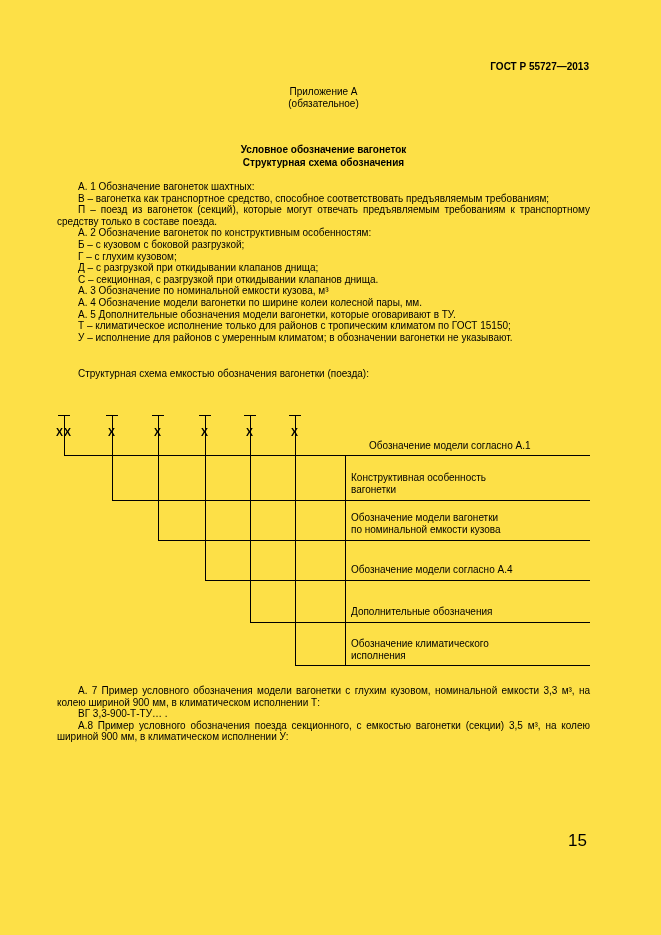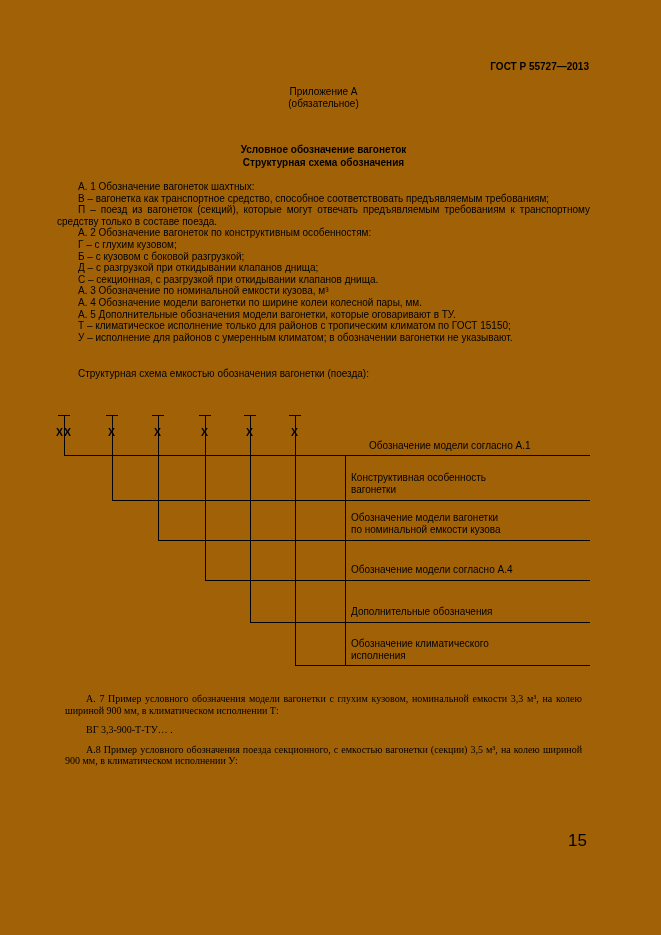--- a/index.html
+++ b/index.html
@@ -1,21 +1,21 @@
 <!DOCTYPE html>
 <html><head>
 <meta charset="utf-8">
 <style>
   * { box-sizing: border-box; }
   html, body { margin: 0; padding: 0; background: #ffffff; }
   .page {
     position: relative;
     width: 661px;
     height: 935px;
-    background: #a16207;
+    background: #fde047;
     color: #000;
     font-family: "Liberation Sans", "DejaVu Sans", sans-serif;
     overflow: hidden;
   }
   .doc-code {
     position: absolute; top: 61px; right: 72px;
     font-size: 10px; font-weight: bold; white-space: nowrap;
   }
   .appendix {
     position: absolute; top: 86px; left: 57px; width: 533px;
@@ -44,21 +44,21 @@
   }
   .hline, .vline, .dash { position: absolute; background: #000; }
   .hline { height: 1px; }
   .vline { width: 1px; }
   .dash  { height: 1px; width: 12px; top: 22px; }
   .dg-label { position: absolute; line-height: 11.5px; }
   .examples {
     position: absolute; top: 685px; left: 57px; width: 533px;
     font-size: 10px; line-height: 11.6px; text-align: justify;
   }
-  .examples p { margin: 8px; text-indent: 21px; font-family: Liberation Serif, serif; }
+  .examples p { margin: 0; text-indent: 21px; }
   .page-number {
     position: absolute; top: 831px; left: 568px; font-size: 17px; text-align: right;
   }
 </style>
 </head>
 <body>
 
 <div class="page">
 
   <div class="doc-code">ГОСТ Р 55727—2013</div>
@@ -71,22 +71,22 @@
   <div class="section-title">
     <div>Условное обозначение вагонеток</div>
     <div>Структурная схема обозначения</div>
   </div>
 
   <div class="clauses">
     <p>А. 1 Обозначение вагонеток шахтных:</p>
     <p>В – вагонетка как транспортное средство, способное соответствовать предъявляемым требованиям;</p>
     <p>П – поезд из вагонеток (секций), которые могут отвечать предъявляемым требованиям к транспортному средству только в составе поезда.</p>
     <p>А. 2 Обозначение вагонеток по конструктивным особенностям:</p>
+    <p>Б – с кузовом с боковой разгрузкой;</p>
     <p>Г – с глухим кузовом;</p>
-    <p>Б – с кузовом с боковой разгрузкой;</p>
     <p>Д – с разгрузкой при откидывании клапанов днища;</p>
     <p>С – секционная, с разгрузкой при откидывании клапанов днища.</p>
     <p>А. 3 Обозначение по номинальной емкости кузова, м³</p>
     <p>А. 4 Обозначение модели вагонетки по ширине колеи колесной пары, мм.</p>
     <p>А. 5 Дополнительные обозначения модели вагонетки, которые оговаривают в ТУ.</p>
     <p>Т – климатическое исполнение только для районов с тропическим климатом по ГОСТ 15150;</p>
     <p>У – исполнение для районов с умеренным климатом; в обозначении вагонетки не указывают.</p>
   </div>
 
   <p class="scheme-intro">Структурная схема емкостью обозначения вагонетки (поезда):</p>

